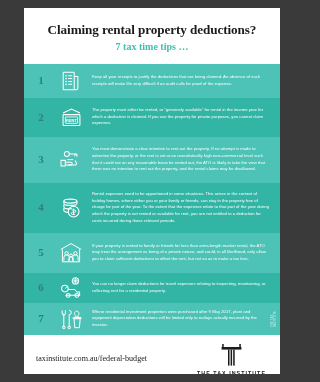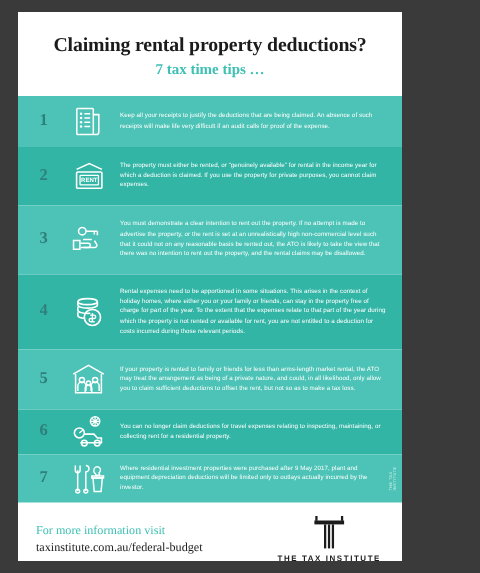--- a/index.html
+++ b/index.html
@@ -8,21 +8,21 @@
     background: #3a3a3a;
   }
   body {
     width: 272px;
     height: 382px;
     overflow: hidden;
     font-family: "Liberation Sans", sans-serif;
   }
   .poster {
     position: absolute;
-    left: 12px;
+    left: 24px;
     top: 8px;
     width: 256px;
     height: 366px;
     background: #ffffff;
     overflow: hidden;
     display: flex;
     flex-direction: column;
   }
   
   .header {
@@ -260,21 +260,20 @@
         </svg>
       </div>
       <div class="tip-text">Where residential investment properties were purchased after 9 May 2017, plant and equipment depreciation deductions will be limited only to outlays actually incurred by the investor.</div>
       <div class="side-code">THE TAX INSTITUTE</div>
     </div>
 
   </div>
 
   <div class="footer">
     <div class="footer-text">
-      <span class="footer-line1">For more information visit</span>
       <span class="footer-line2">taxinstitute.com.au/federal-budget</span>
     </div>
     <div class="logo">
       <svg class="logo-mark" width="27" height="23" viewBox="0 0 27 23">
         <rect x="4.2" y="0" width="1.5" height="3.2" fill="#1b1b1b"></rect>
         <rect x="21.3" y="0" width="1.5" height="3.2" fill="#1b1b1b"></rect>
         <rect x="3.6" y="3.0" width="19.8" height="2.6" fill="#1b1b1b"></rect>
         <rect x="10.0" y="5.6" width="1.5" height="16.0" fill="#1b1b1b"></rect>
         <rect x="12.6" y="5.6" width="1.5" height="16.0" fill="#1b1b1b"></rect>
         <rect x="15.2" y="5.6" width="1.5" height="16.0" fill="#1b1b1b"></rect>

